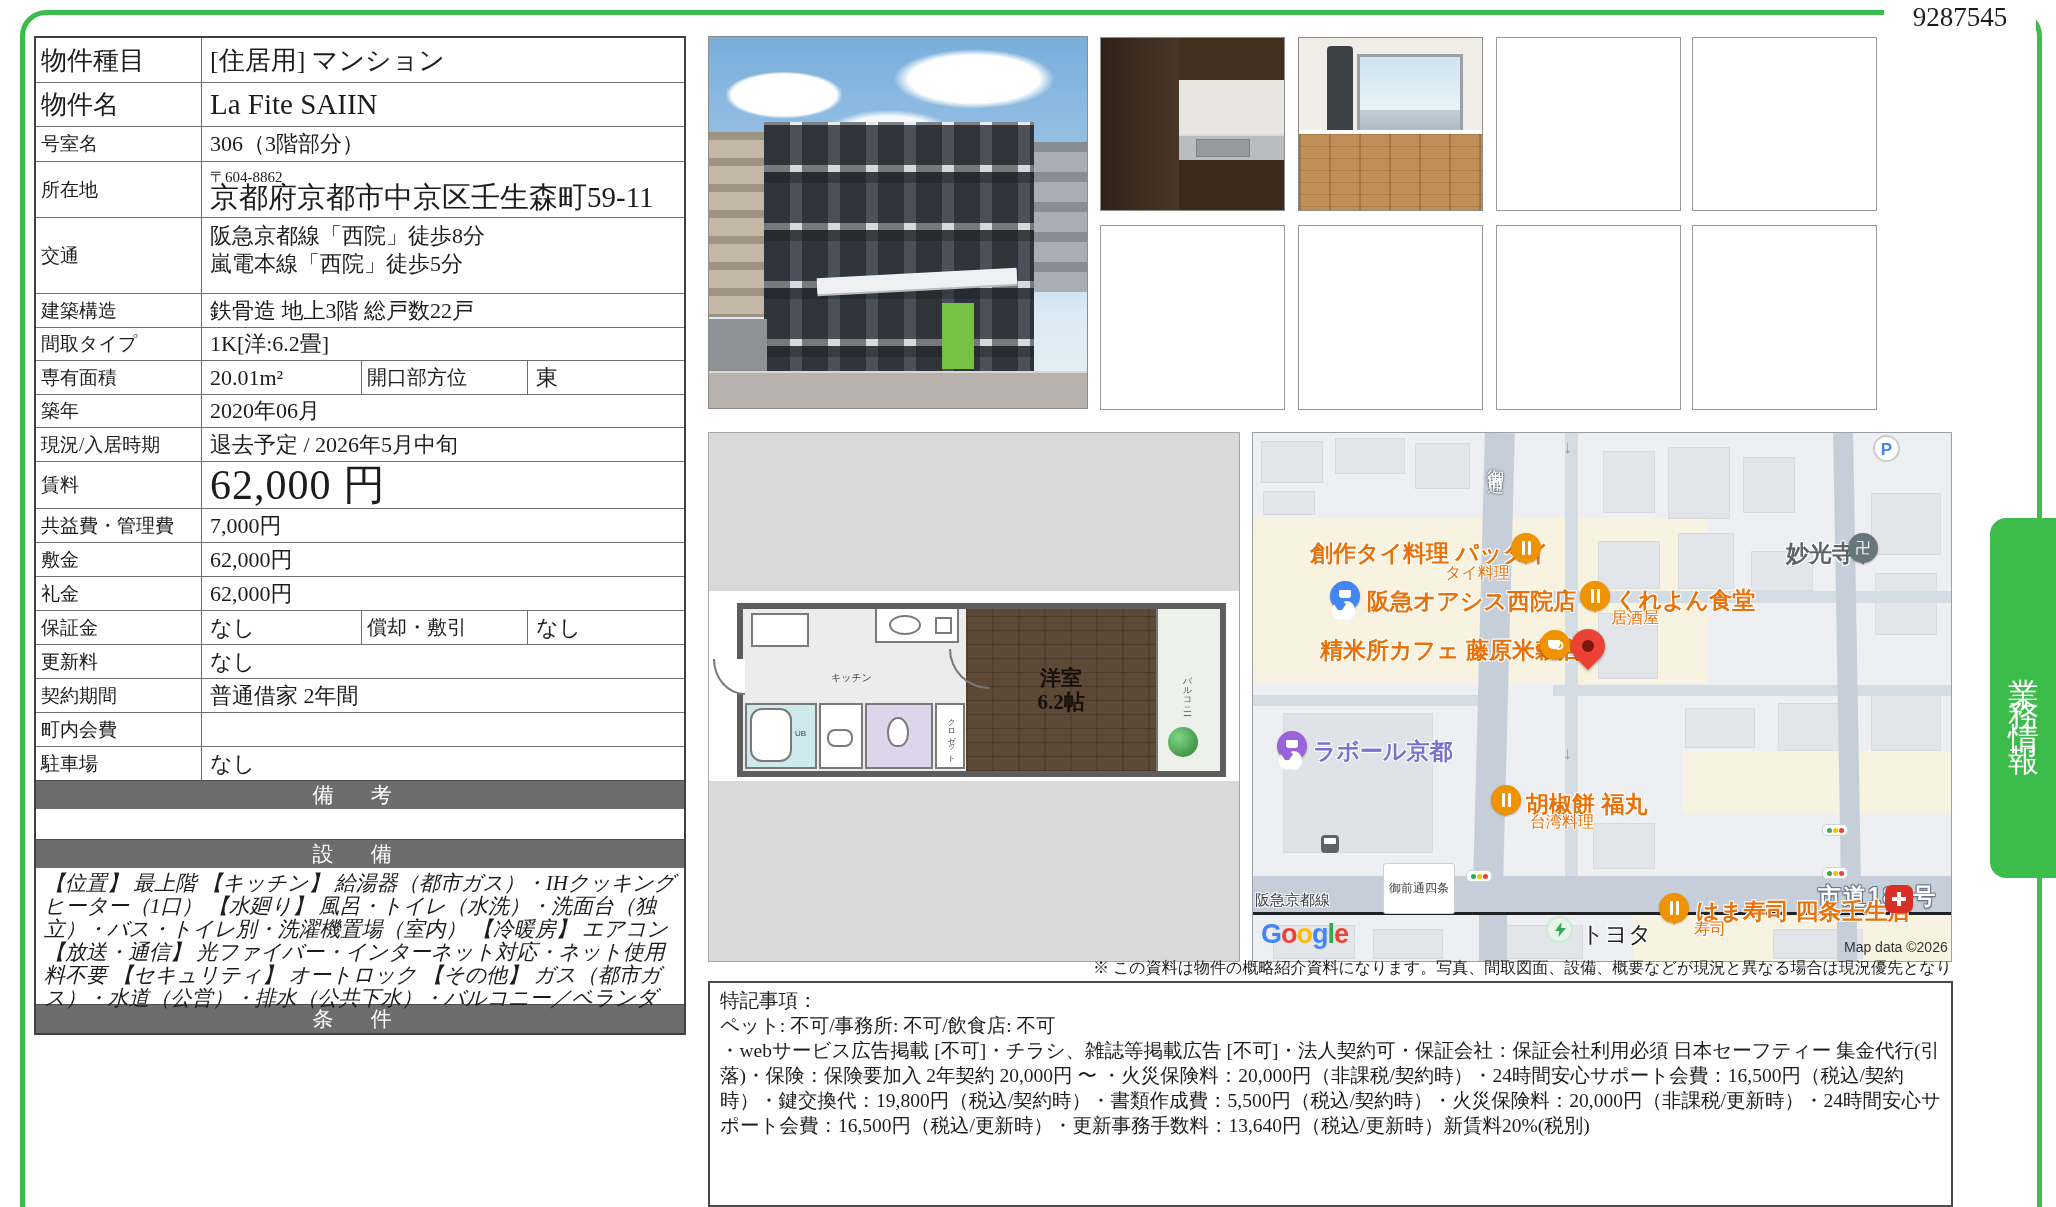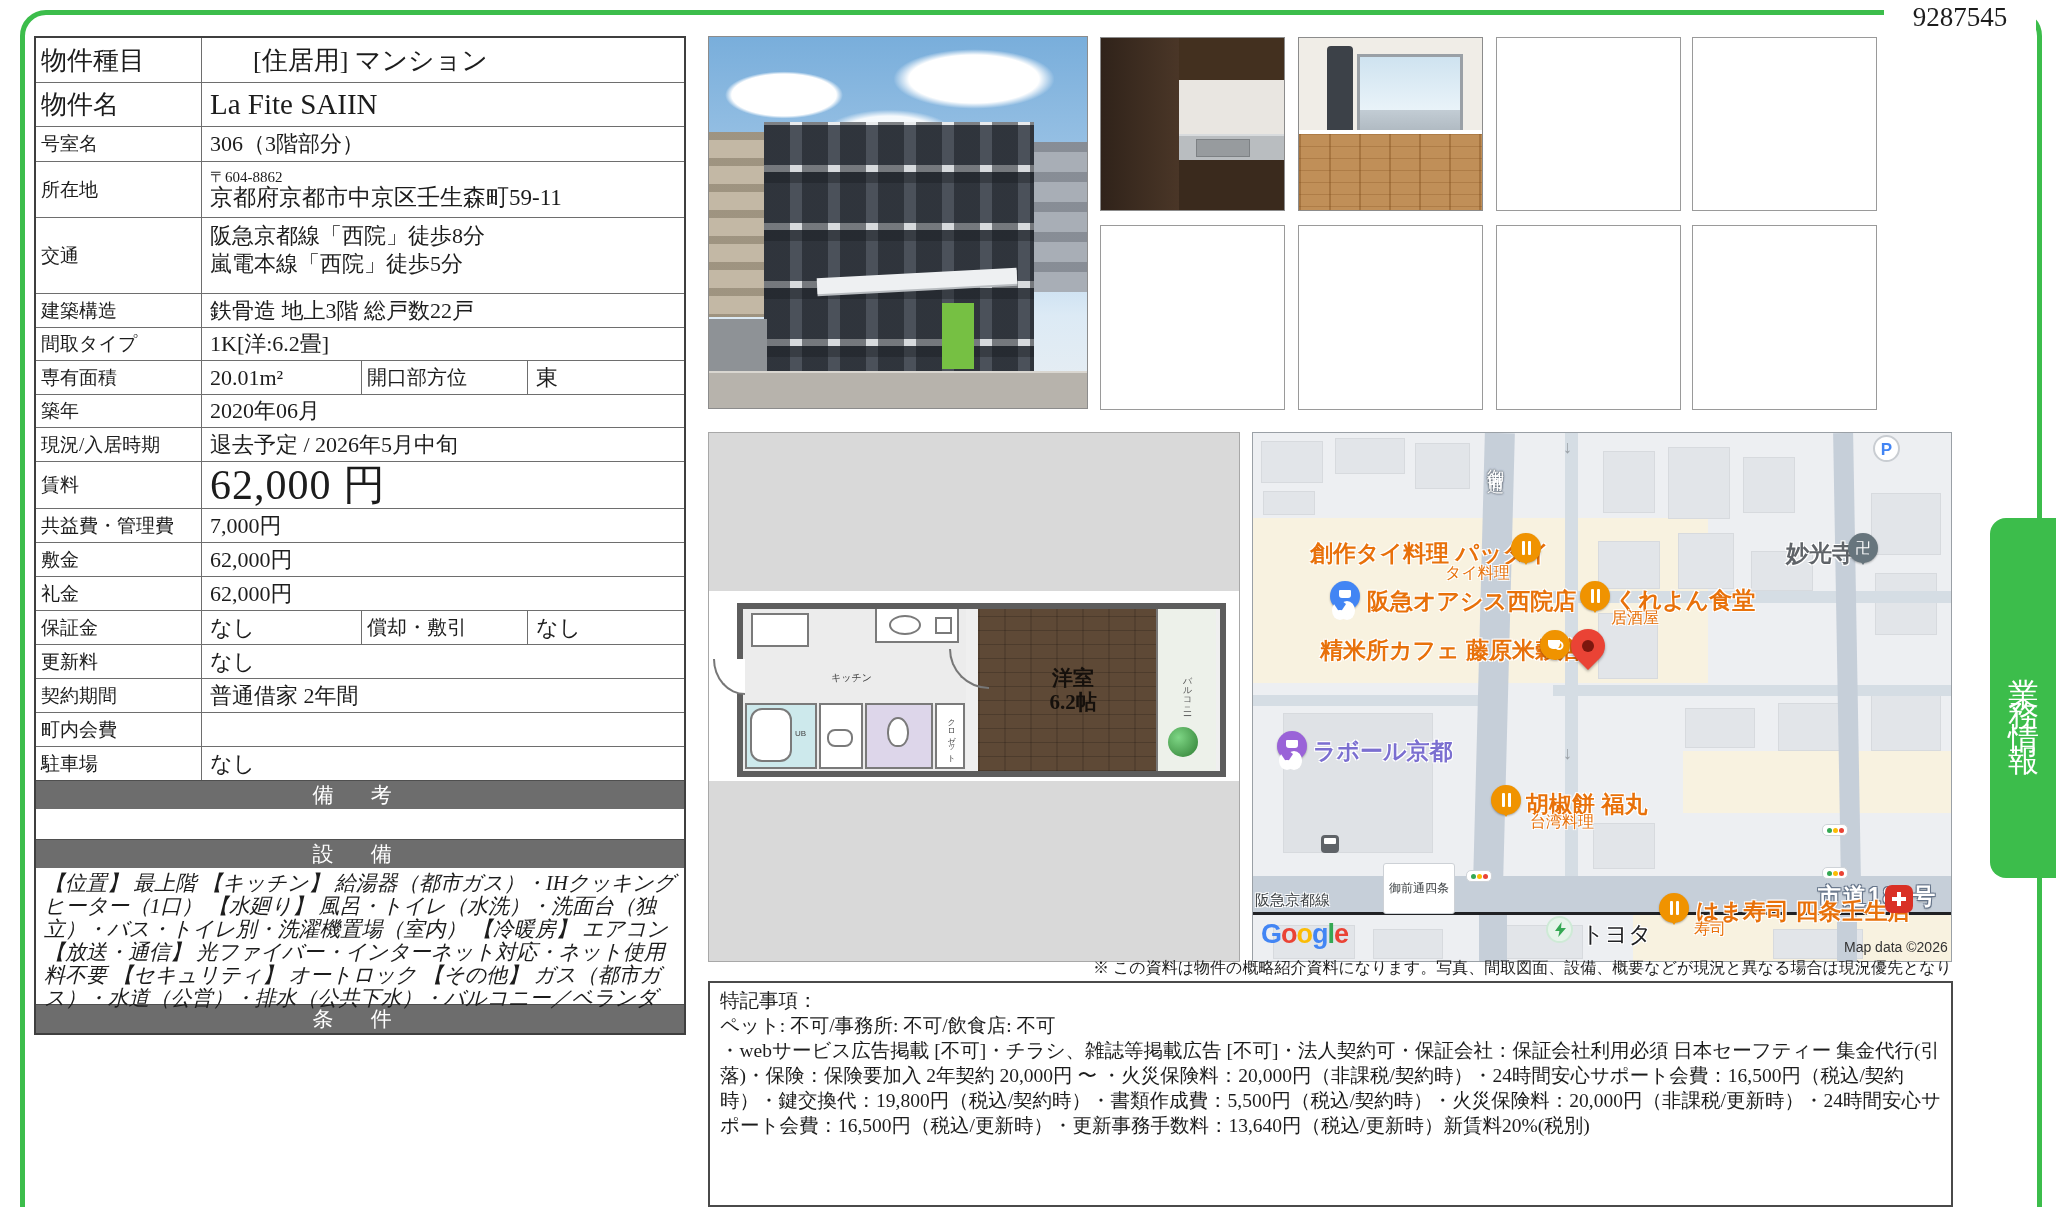--- a/index.html
+++ b/index.html
@@ -13,52 +13,52 @@
   .docnum{left:1884px;top:0px;width:152px;height:34px;background:#fff;font-size:27px;
           text-align:center;line-height:34px;}
   .sidetab{left:1990px;top:518px;width:66px;height:360px;background:#3cbd4b;
            border-radius:16px 0 0 16px;display:flex;align-items:center;justify-content:center;}
   .sidetab span{writing-mode:vertical-rl;text-orientation:upright;color:#fff;font-size:31px;
                 letter-spacing:22px;font-family:"Liberation Sans","DejaVu Sans",sans-serif;}
 
   
   .ptable{left:34px;top:36px;width:652px;border:2px solid #3f3f3f;box-sizing:border-box;background:#fff;}
   .trow{display:flex;border-top:1px solid #6e6e6e;box-sizing:border-box;}
-  .trow:first-child{border-top:none;gap:43px;}
+  .trow:first-child{border-top:none;}
   .tlabel{width:166px;border-right:1px solid #6e6e6e;padding:1px 5px;box-sizing:border-box;
           font-size:19px;display:flex;align-items:center;}
   .tvalue{flex:1;padding:1px 8px;font-size:22px;display:flex;align-items:center;box-sizing:border-box;}
   .tv-mid{flex:none;width:160px;border-right:1px solid #6e6e6e;}
   .tl2{width:166px;border-right:1px solid #6e6e6e;padding:1px 5px;box-sizing:border-box;
        font-size:20px;display:flex;align-items:center;}
   .big .tlabel,.big .tvalue{font-size:26px;}
   .rent .tvalue{font-size:42px;letter-spacing:1px;}
   .twocol{flex-direction:column;align-items:flex-start;justify-content:center;}
   .postal{font-size:15px;line-height:16px;}
-  .addr{font-size:23px;line-height:25px;}
+  .addr{font-size:29px;line-height:25px;}
   .tr-line{font-size:22px;line-height:28px;}
   .shead{background:#6d6d6d;color:#fff;display:flex;align-items:center;justify-content:center;
          font-size:21px;letter-spacing:16px;border-top:1px solid #4f4f4f;}
   .sbody{font-size:21px;line-height:23px;padding:4px 8px;box-sizing:border-box;font-style:italic;}
 
   
   .photo{border:1px solid #8c8c8c;box-sizing:border-box;overflow:hidden;background:#fff;}
   .emptycell{border:1px solid #9a9a9a;box-sizing:border-box;background:#fff;}
 
   
   .fp-panel{left:708px;top:432px;width:532px;height:530px;background:#d9d9d9;border:1px solid #a8a8a8;
             box-sizing:border-box;overflow:hidden;}
   .fp-band{left:0;top:158px;width:532px;height:190px;background:#fff;}
   .fp-plan{left:28px;top:170px;width:477px;height:162px;background:#efefef;border:6px solid #5d5d5d;
            box-sizing:content-box;}
   .fp-label{font-family:"Liberation Sans","DejaVu Sans",sans-serif;color:#444;}
   .fp-room{left:223px;top:0;width:190px;height:162px;
            background:repeating-linear-gradient(0deg,rgba(0,0,0,.18) 0 1px,transparent 1px 14px),
                       repeating-linear-gradient(90deg,rgba(0,0,0,.12) 0 2px,transparent 2px 26px),#5e4936;
-           display:flex;flex-direction:column;align-items:center;justify-content:center;margin-left:12px;}
+           display:flex;flex-direction:column;align-items:center;justify-content:center;}
   .fp-room div{color:#15100c;font-size:21px;line-height:24px;font-weight:bold;}
   .fp-balcony{left:413px;top:0;width:58px;height:162px;background:#edf1ea;border-left:2px solid #777;
               display:flex;align-items:center;justify-content:center;}
   .fp-balcony span{writing-mode:vertical-rl;text-orientation:upright;font-size:9px;color:#555;}
   .fp-plant{left:425px;top:118px;width:30px;height:30px;border-radius:50%;
             background:radial-gradient(circle at 35% 35%,#7ed685,#2e7d32);}
   .fixture{border:2px solid #7a7a7a;background:#fff;box-sizing:border-box;}
 
   
   .disclaimer{left:1090px;top:958px;width:862px;text-align:right;font-size:16px;}

